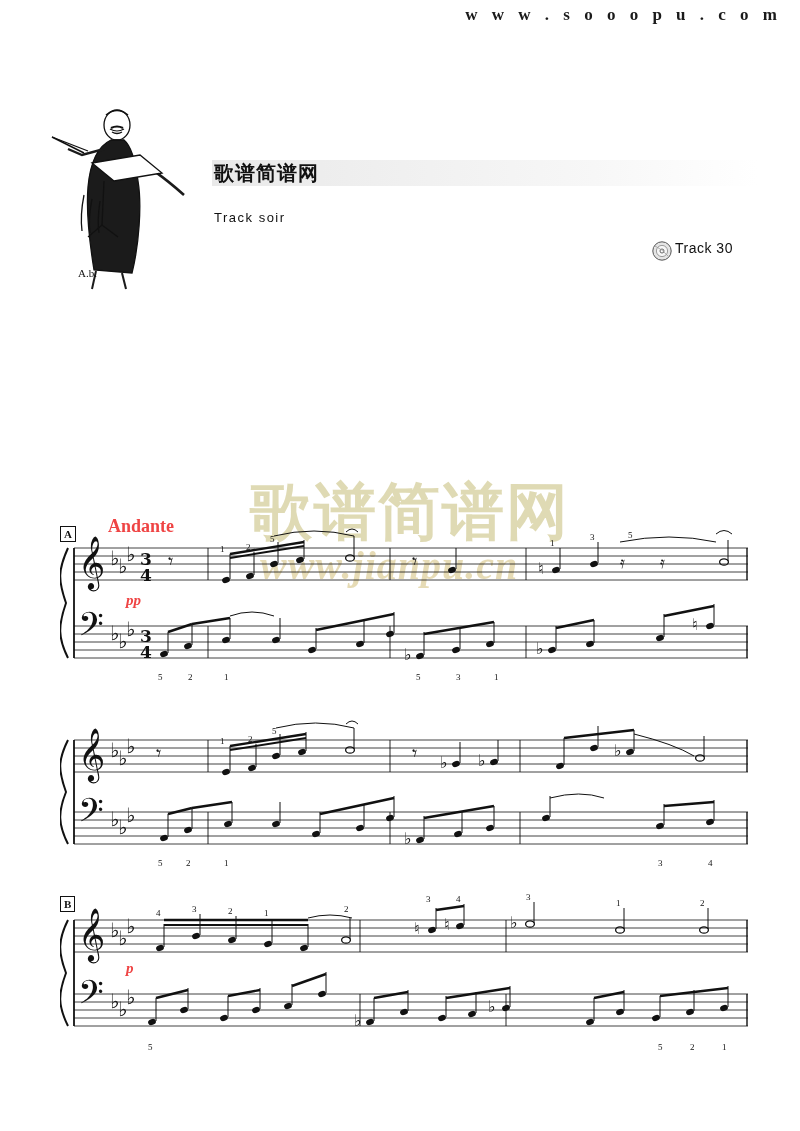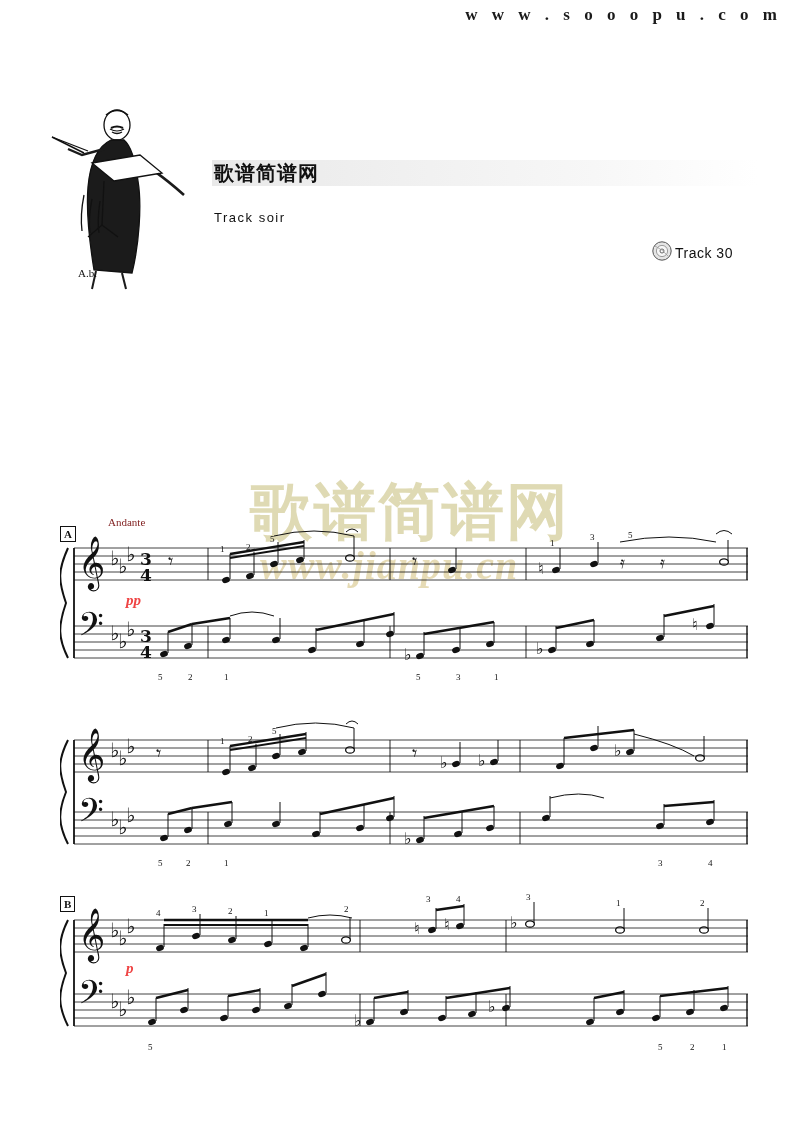--- a/index.html
+++ b/index.html
@@ -68,21 +68,21 @@
     font-size: 13px;
     letter-spacing: 1.5px;
     color: #111;
   }
   
   .track {
     position: absolute;
     left: 651px;
     top: 240px;
     display: flex;
-    align-items: center;
+    align-items: flex-start;
     gap: 2px;
   }
   .track-label {
     font-family: "Liberation Sans", sans-serif;
     font-size: 14px;
     color: #111;
     letter-spacing: 0.5px;
   }
   
   .wm {
@@ -121,23 +121,23 @@
     left: 60px;
     width: 690px;
   }
   .sys1 { top: 520px; }
   .sys2 { top: 712px; }
   .sys3 { top: 890px; }
 
   .tempo {
     position: absolute;
     font-family: "Liberation Serif", serif;
-    font-weight: normal;
-    font-size: 11px;
-    color: #7f1d1d;
+    font-weight: bold;
+    font-size: 18px;
+    color: #ef4444;
   }
   .rehearsal {
     position: absolute;
     border: 1.4px solid #111;
     font-family: "Liberation Serif", serif;
     font-weight: bold;
     font-size: 11px;
     line-height: 12px;
     padding: 1px 3px;
     color: #111;

